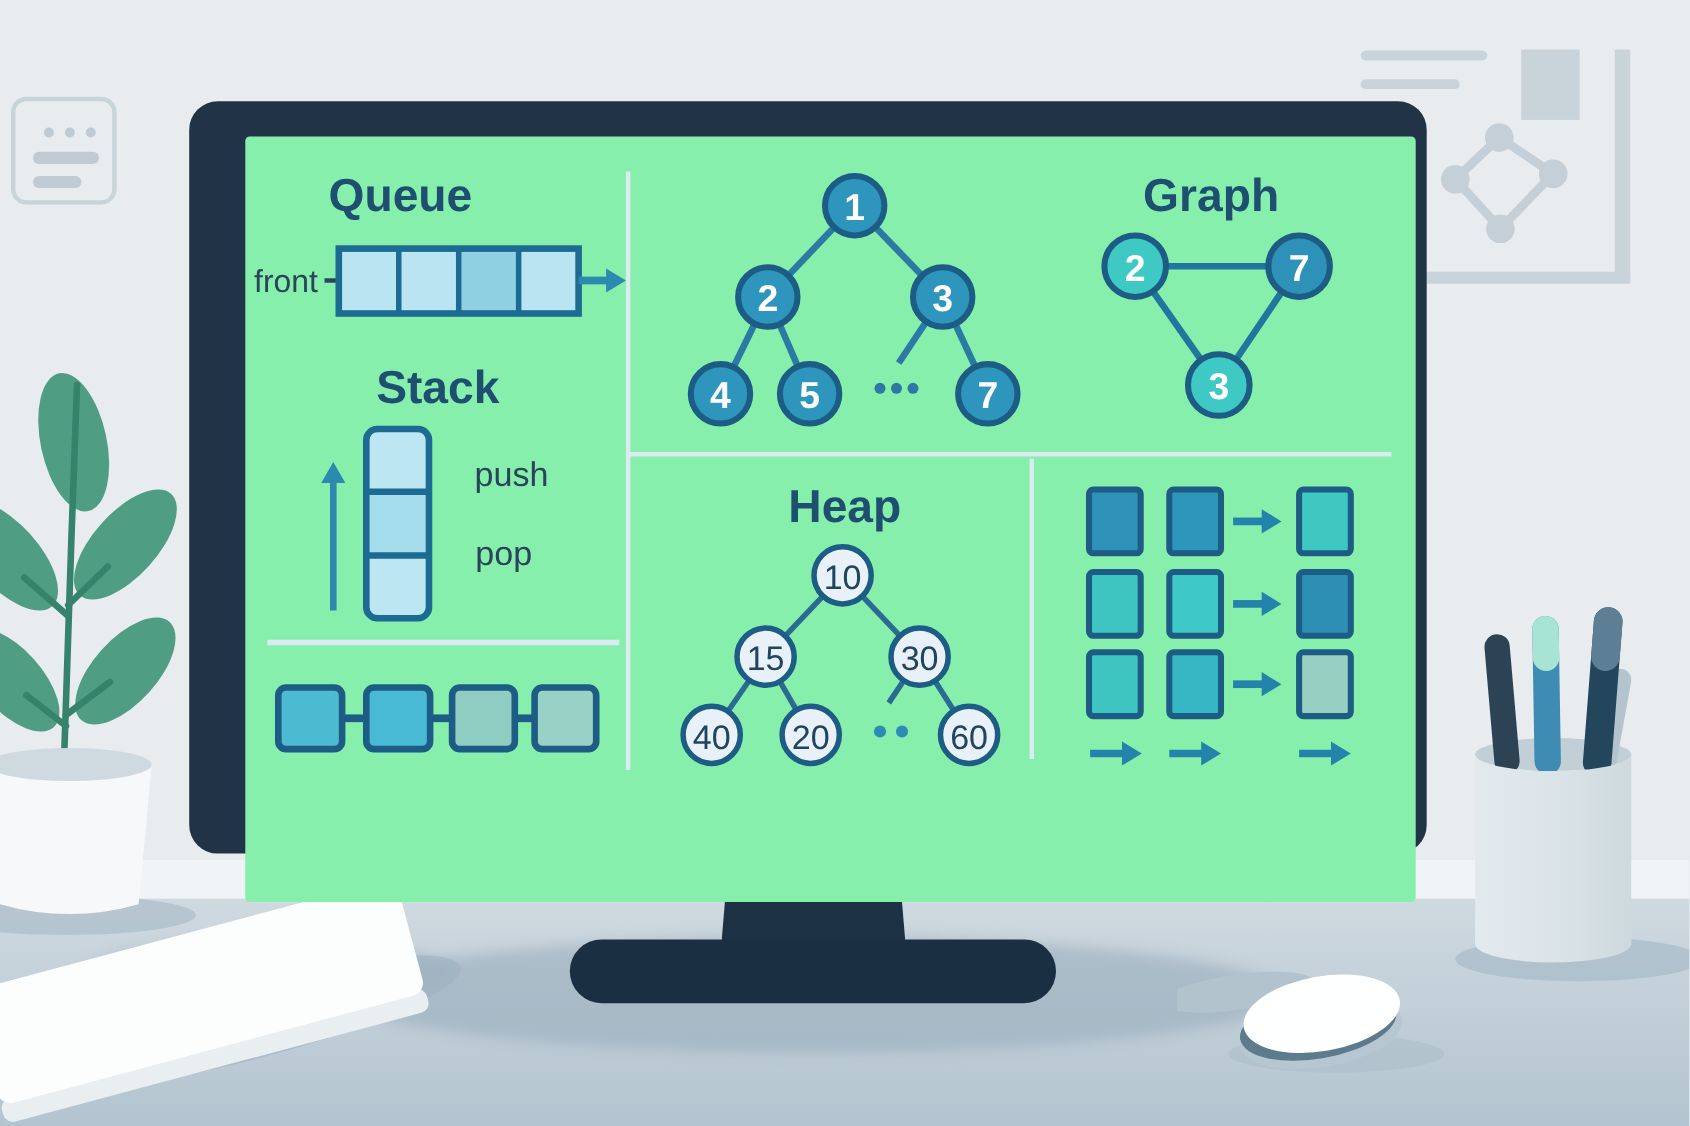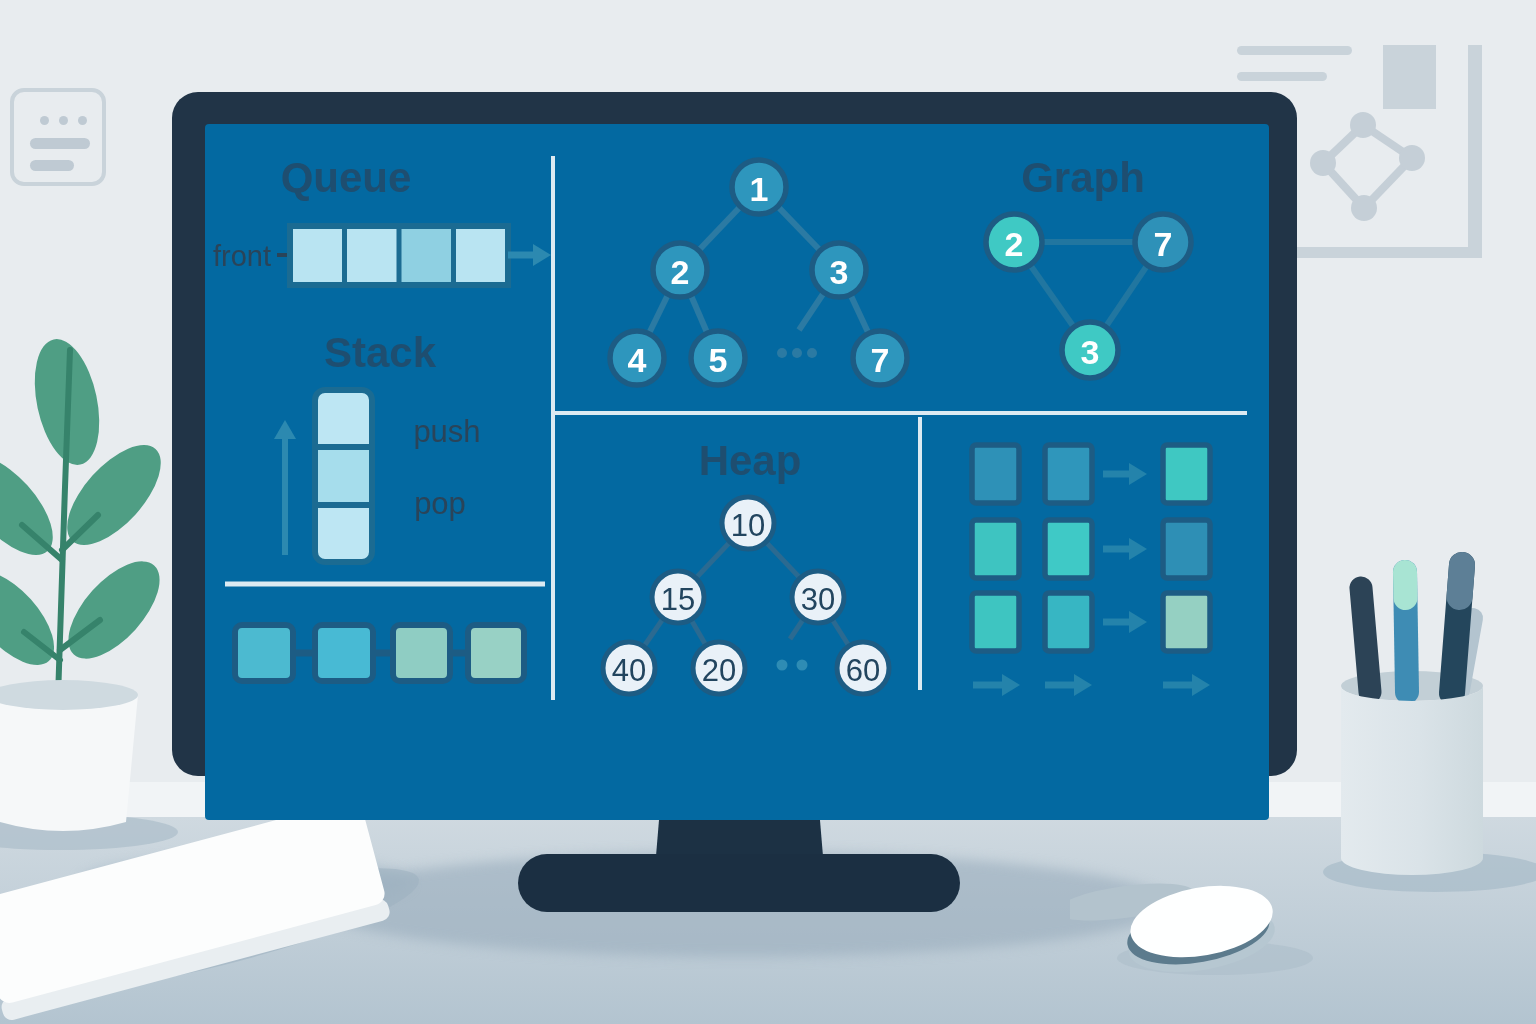--- a/index.html
+++ b/index.html
@@ -9,21 +9,21 @@
   
   .baseboard{left:0;top:782px;width:1536px;height:35px;background:#f1f4f6;}
   .desk{left:0;top:817px;width:1536px;height:207px;
         background:linear-gradient(#cfd9e0,#b3c4d0);}
   
   .note{left:10px;top:88px;width:88px;height:90px;border:4px solid #c9d3da;border-radius:14px;}
   .note .dot{position:absolute;top:24px;width:9px;height:9px;border-radius:50%;background:#bfcad3;}
   .note .bar{position:absolute;height:11px;border-radius:6px;background:#bfcad3;}
   
   .monitor{left:172px;top:92px;width:1125px;height:684px;background:#213447;border-radius:26px;}
-  .screen{left:33px;top:32px;width:1064px;height:696px;background:#0369a1;border-radius:4px;}
+  .screen{left:51px;top:32px;width:1064px;height:696px;background:#86efac;border-radius:4px;}
   .neck{left:656px;top:776px;width:167px;height:80px;
         background:linear-gradient(#112538 0 46%,#1c3144 46%);
         clip-path:polygon(4% 0,96% 0,100% 100%,0 100%);}
   .base{left:518px;top:854px;width:442px;height:58px;background:#1b2f42;border-radius:29px;}
   .shadow{border-radius:50%;filter:blur(6px);}
   svg text{font-family:"Liberation Sans",sans-serif;}
 </style>
 </head>
 <body>
 

